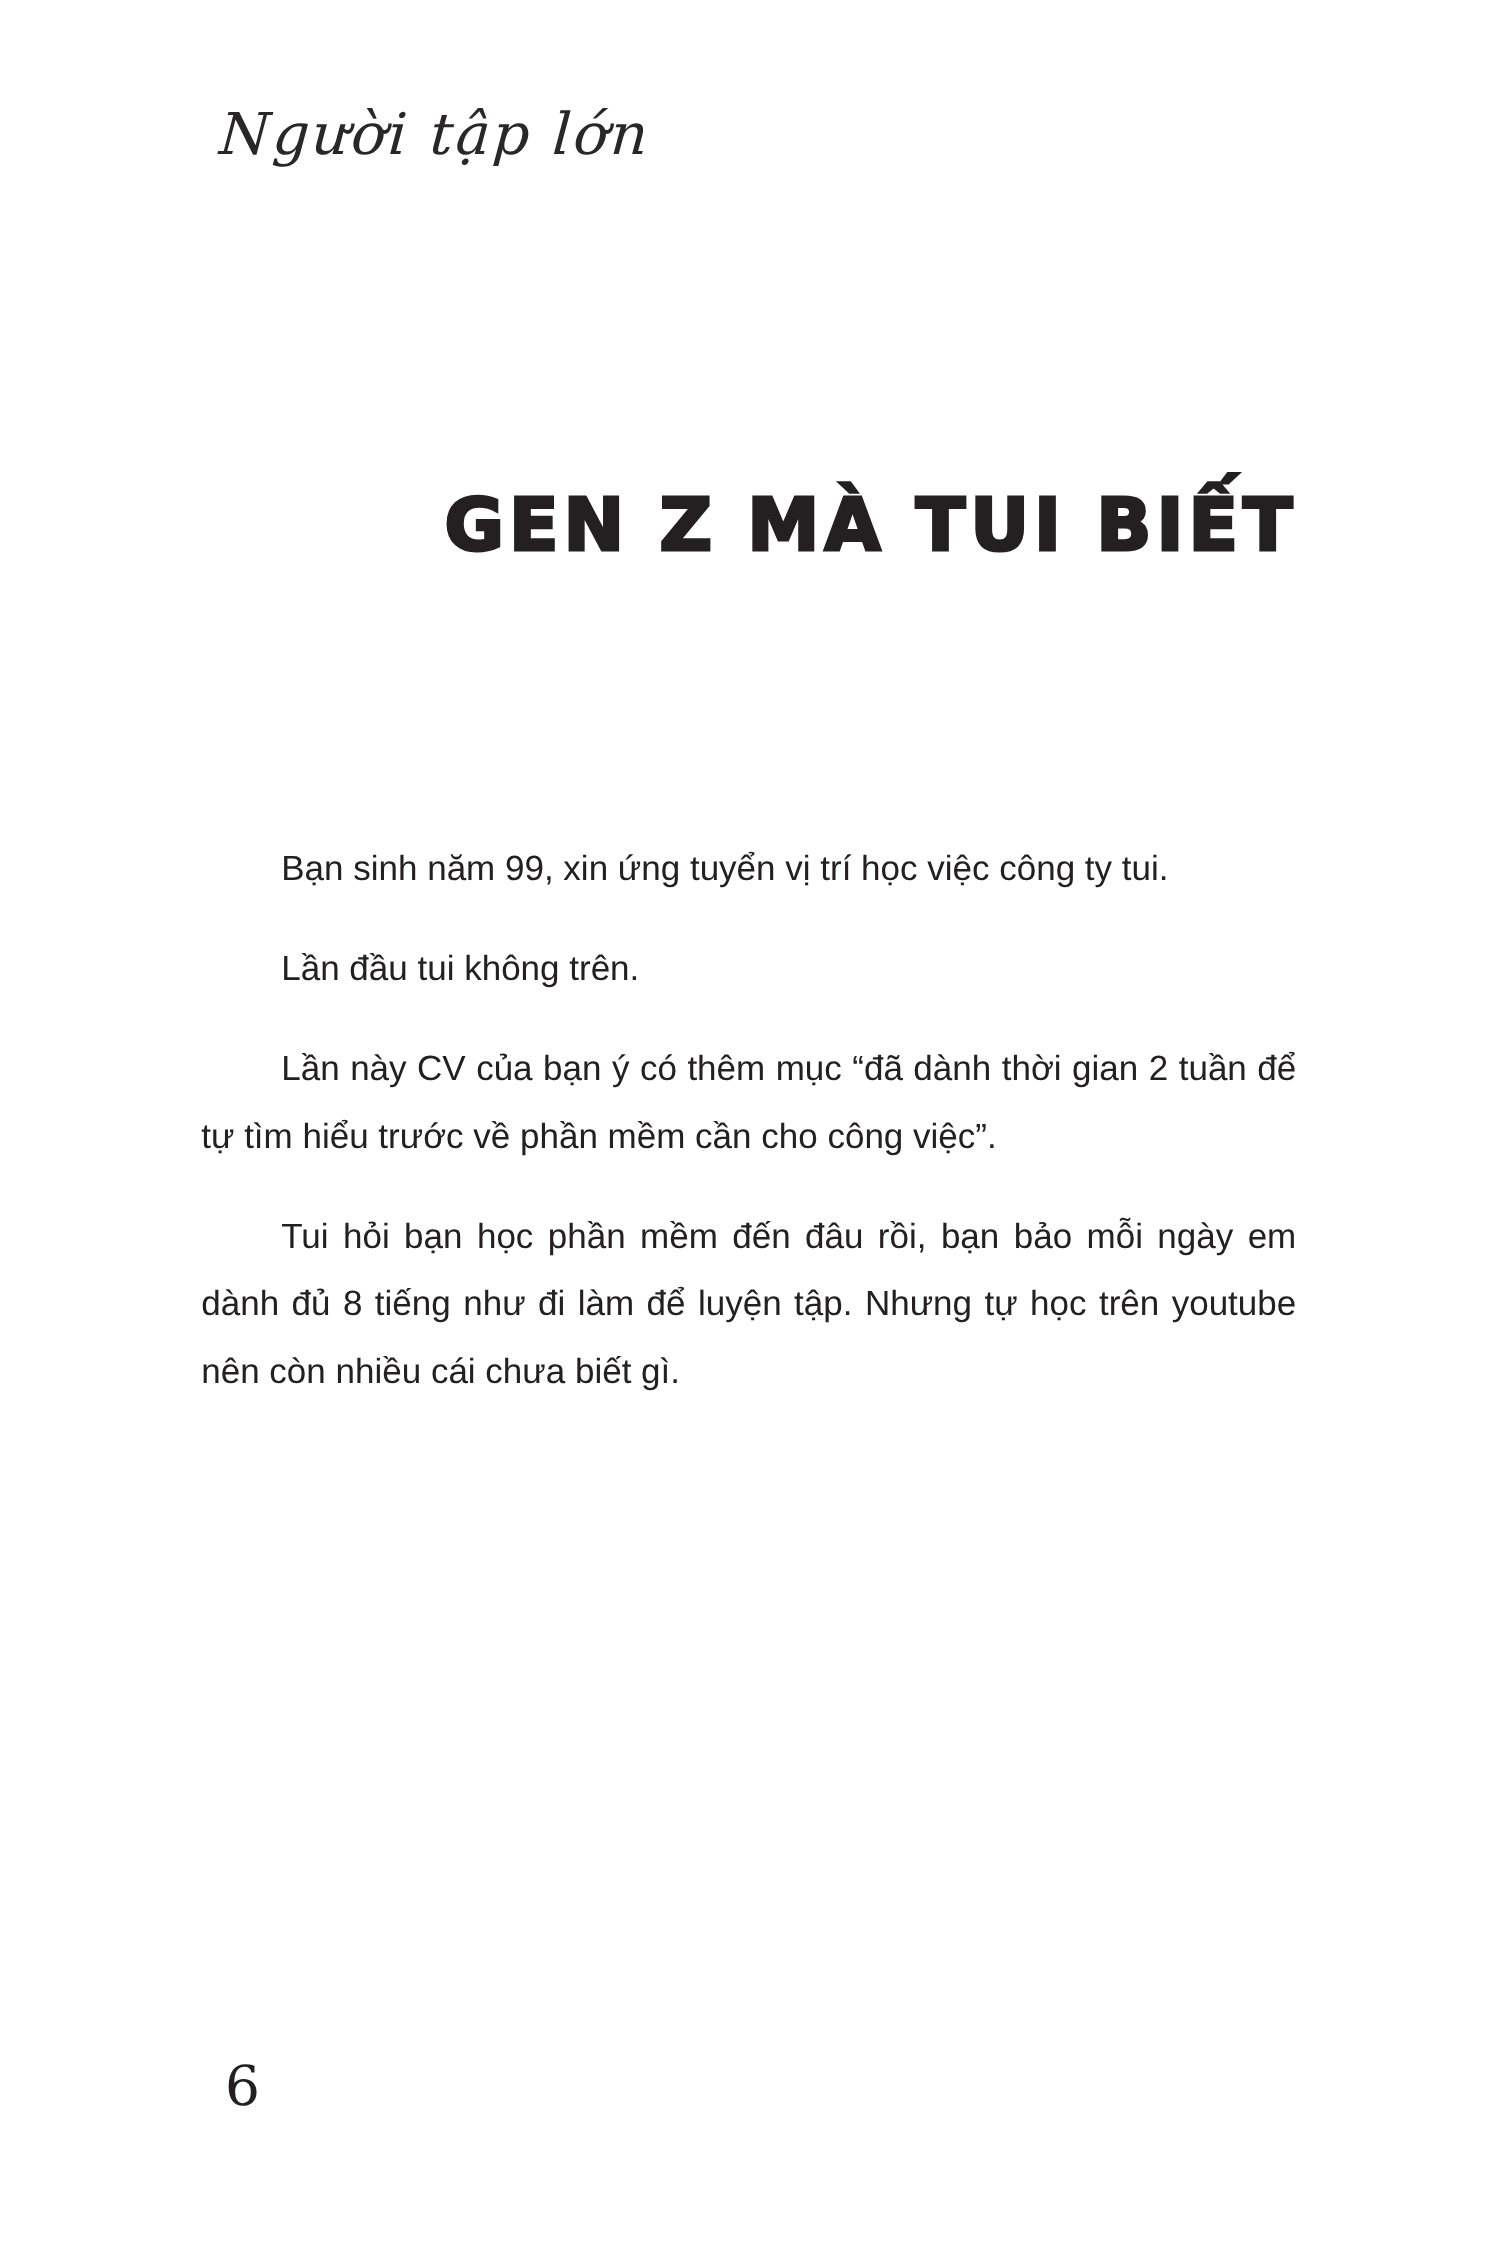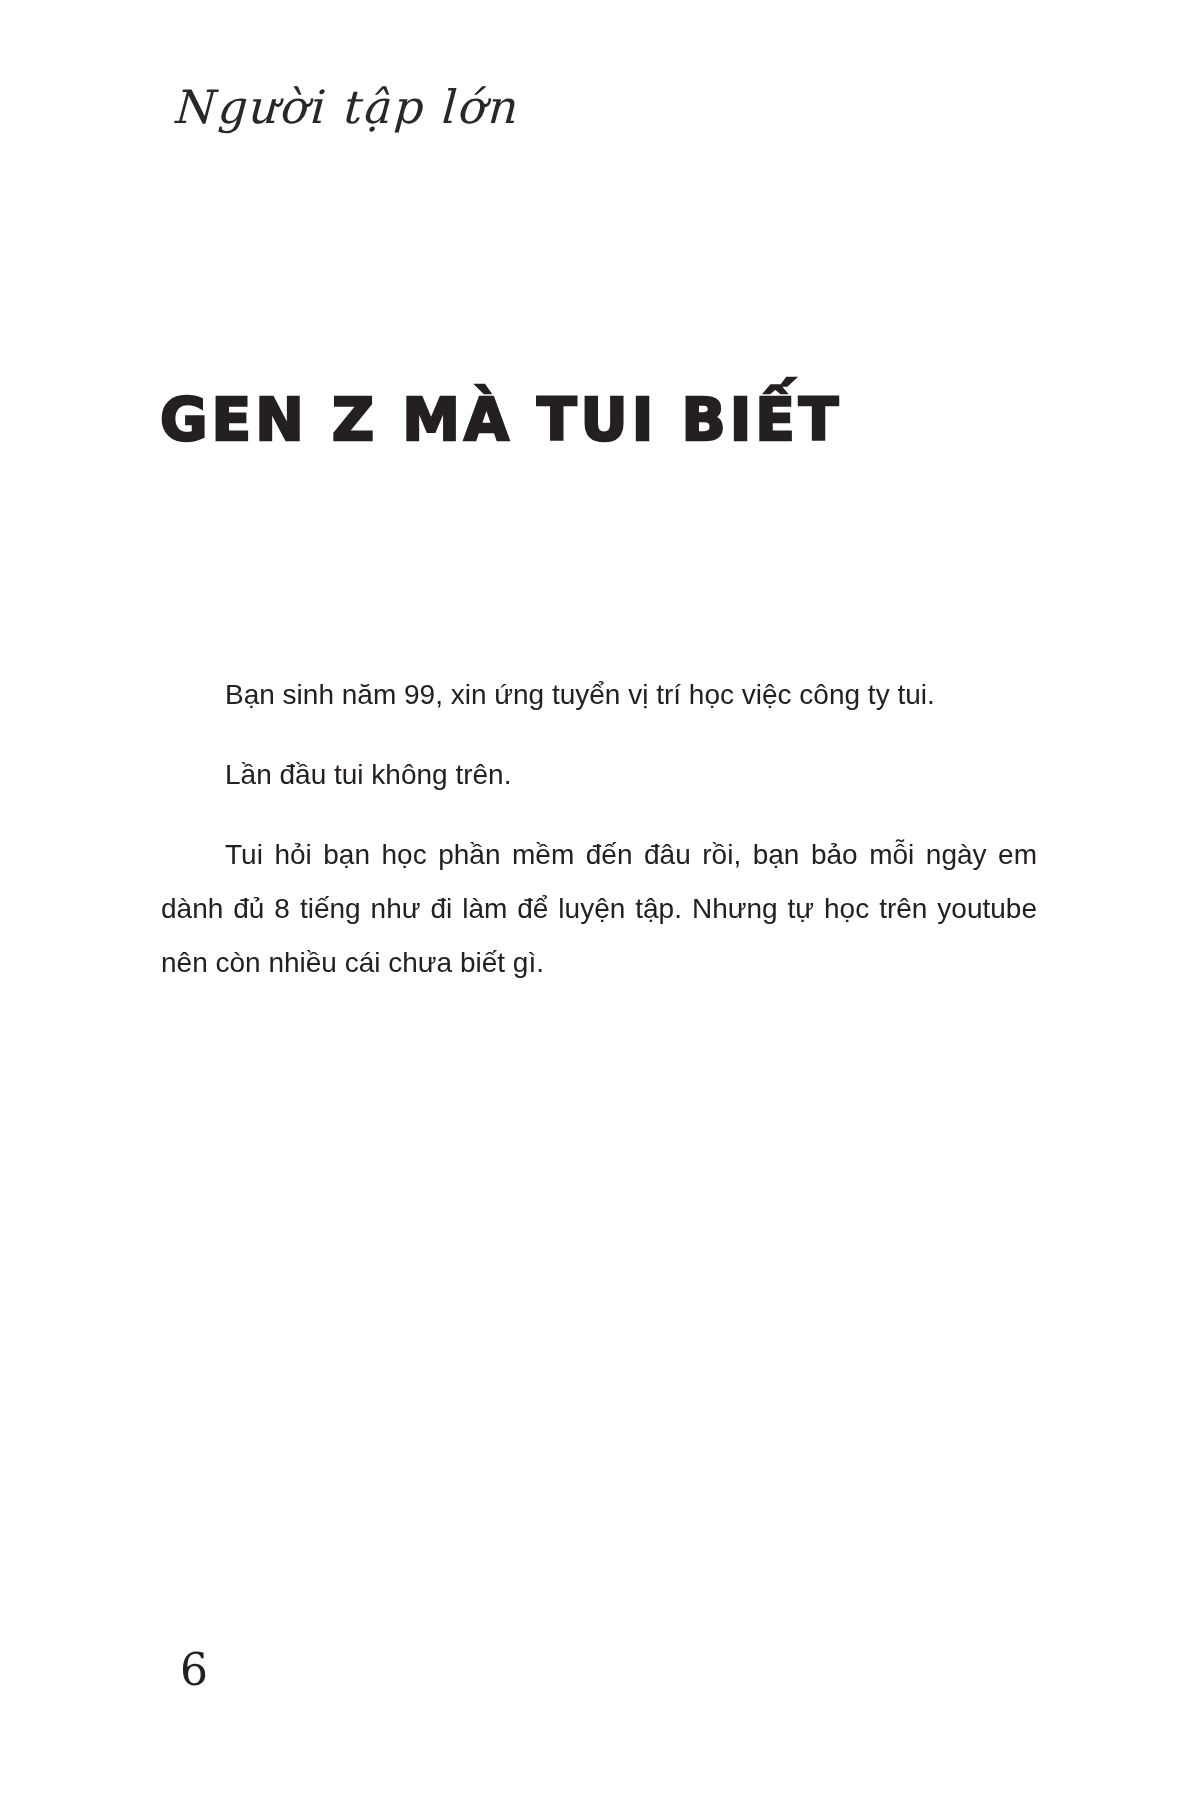--- a/index.html
+++ b/index.html
@@ -30,21 +30,21 @@
     letter-spacing: 2px;
     color: #2b2728;
     transform: skewX(-4deg);
   }
   .chapter-title {
     position: absolute;
     left: 160px;
     top: 386px;
     width: 878px;
     margin: 0;
-    text-align: left;
+    text-align: right;
     font-family: "DejaVu Sans", "Liberation Sans", sans-serif;
     font-size: 58px;
     font-weight: 800;
     letter-spacing: 4px;
     color: #242021;
     -webkit-text-stroke: 2.5px #242021;
     white-space: nowrap;
   }
   .body-text {
     position: absolute;
@@ -74,18 +74,19 @@
 
 <div class="page">
 
   <div class="running-header">Người tập lớn</div>
 
   <h1 class="chapter-title">GEN Z MÀ TUI BIẾT</h1>
 
   <div class="body-text">
     <p>Bạn sinh năm 99, xin ứng tuyển vị trí học việc công ty tui.</p>
     <p>Lần đầu tui không trên.</p>
+    <p>Lần này CV của bạn ý có thêm mục “đã dành thời gian 2 tuần để tự tìm hiểu trước về phần mềm cần cho công việc”.</p>
     <p>Tui hỏi bạn học phần mềm đến đâu rồi, bạn bảo mỗi ngày em dành đủ 8 tiếng như đi làm để luyện tập. Nhưng tự học trên youtube nên còn nhiều cái chưa biết gì.</p>
   </div>
 
   <div class="page-number">6</div>
 
 </div>
 
 </body></html>

